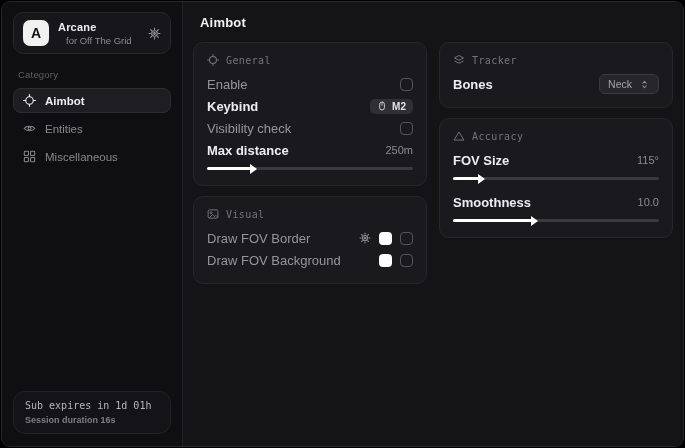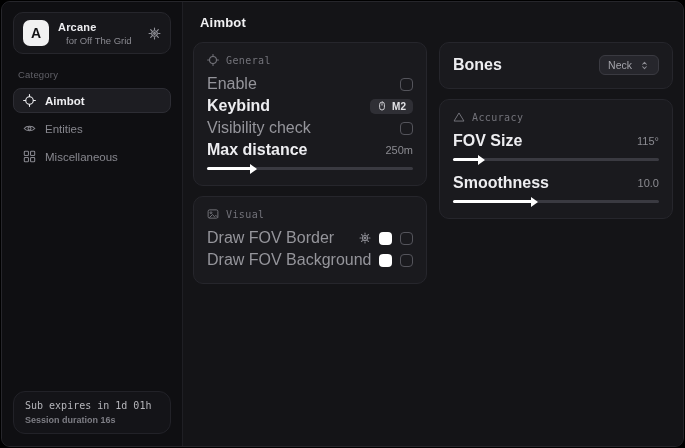--- a/index.html
+++ b/index.html
@@ -49,21 +49,21 @@
   .page-title { font-size: 13px; font-weight: 700; color: #f1f1f3; letter-spacing: .2px; }
   .content { display: flex; gap: 12px; padding: 3px 10px 10px; align-items: flex-start; }
   .col { flex: 1; min-width: 0; }
   .card {
     background: #1a1a1e; border: 1px solid #26262c; border-radius: 10px;
     padding: 11px 13px 12px; margin-bottom: 10px;
   }
   .card-head { display: flex; align-items: center; gap: 7px; color: #73737a; margin-bottom: 7px; text-align: right; }
   .card-title { font-family: "DejaVu Sans Mono", monospace; font-size: 10px; letter-spacing: .4px; }
   .row { display: flex; align-items: center; justify-content: space-between; min-height: 22px; }
-  .lbl { font-size: 16px; color: #95959b; }
+  .lbl { font-size: 13px; color: #95959b; }
   .lbl.strong { color: #ededf0; font-weight: 700; }
   .val { font-size: 11px; color: #8b8b91; }
   .controls { display: flex; align-items: center; gap: 8px; }
   .checkbox {
     width: 13px; height: 13px; border: 1.5px solid #54545b; border-radius: 4px;
     background: transparent; cursor: pointer; flex: none;
   }
   .swatch { width: 13px; height: 13px; border-radius: 4px; cursor: pointer; flex: none; }
   .row-gear { color: #8c8c93; display: flex; cursor: pointer; }
   .badge {
@@ -271,20 +271,28 @@
               <span class="swatch" style="background: rgb(255, 255, 255);"></span>
               <span class="checkbox"></span>
             </span>
           </div>
         </div>
       </div>
 
       <div class="col">
 
         <div class="card">
+          <div class="card-head">
+            <span style="display:flex">
+              <svg width="12" height="12">
+                  <use href="#i-layers"></use>
+                </svg>
+            </span>
+            <span class="card-title">Tracker</span>
+          </div>
 
           <div class="row">
             <span class="lbl strong">Bones</span>
             <span class="select-btn">
               <span>Neck</span>
               <span style="display:flex">
                 <svg width="11" height="11">
                     <use href="#i-updown"></use>
                   </svg>
               </span>

